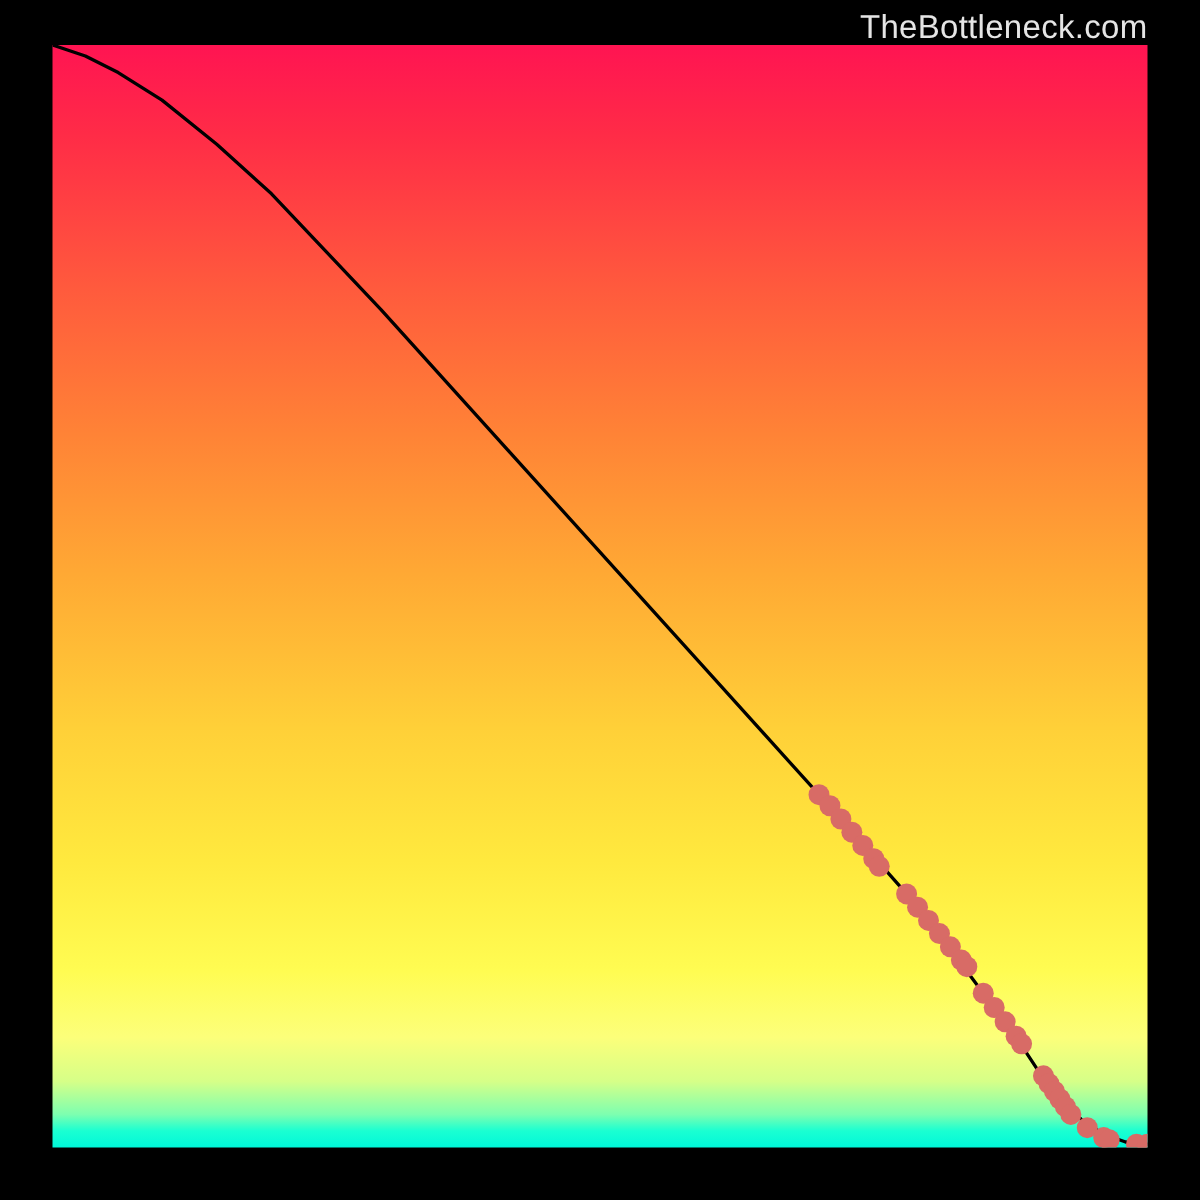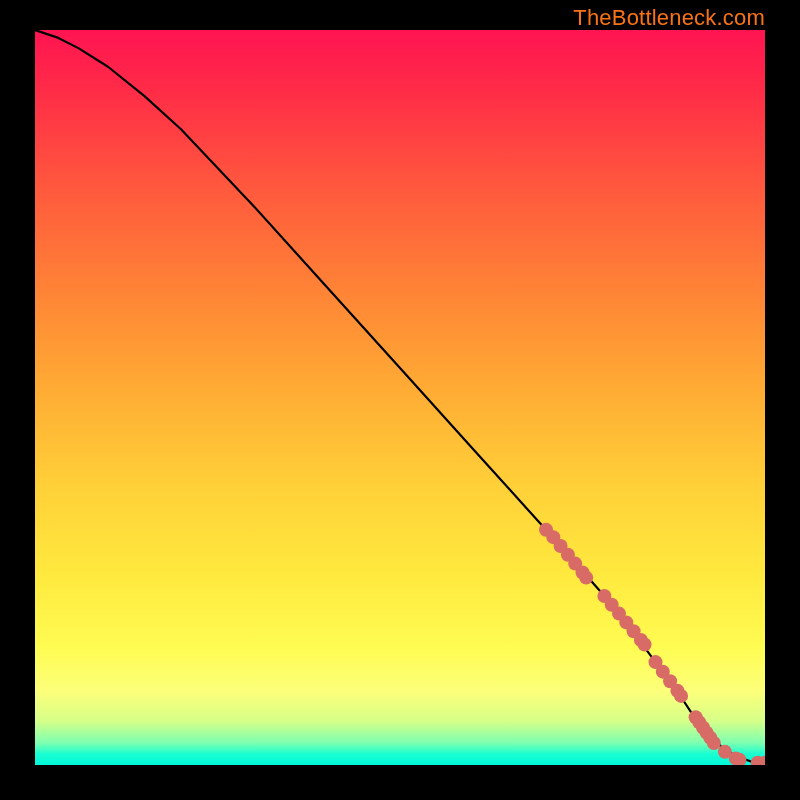--- a/index.html
+++ b/index.html
@@ -38,21 +38,21 @@
       #d6ff88 94%,
       #7dffb0 97%,
       #1affd2 98.5%,
       #00f7d9 100%
     );
   }
   .watermark {
     position: absolute;
     top: 5px;
     right: 35px;
-    color: #f97316;
+    color: #e5e5e5;
     font-size: 22px;
     font-weight: 500;
     letter-spacing: 0.2px;
     user-select: none;
   }
   svg.overlay {
     position: absolute;
     left: 35px;
     top: 30px;
     width: 730px;

